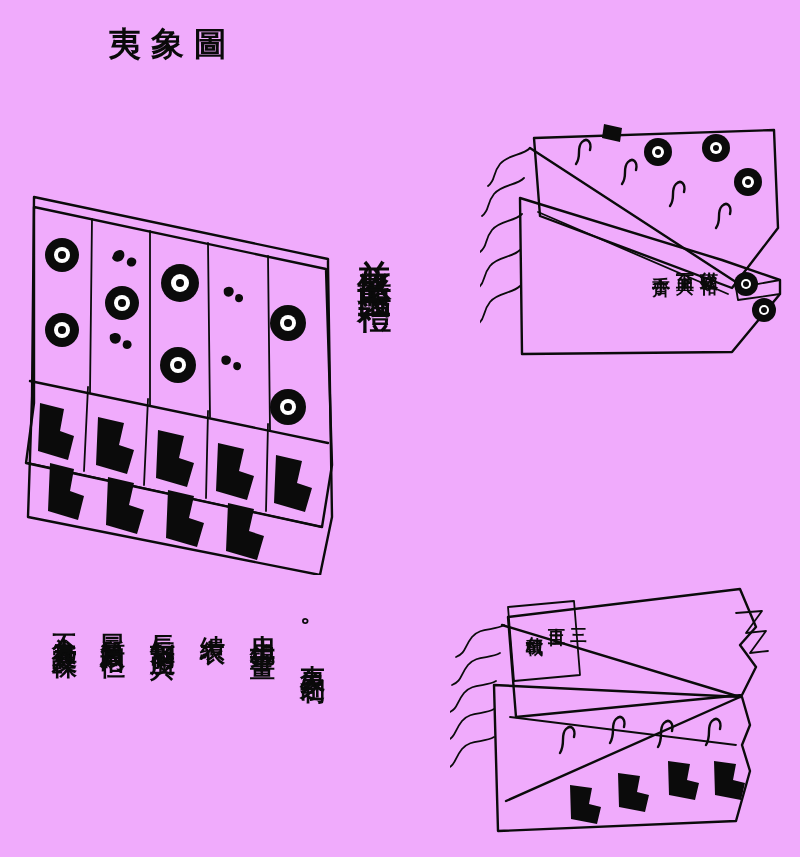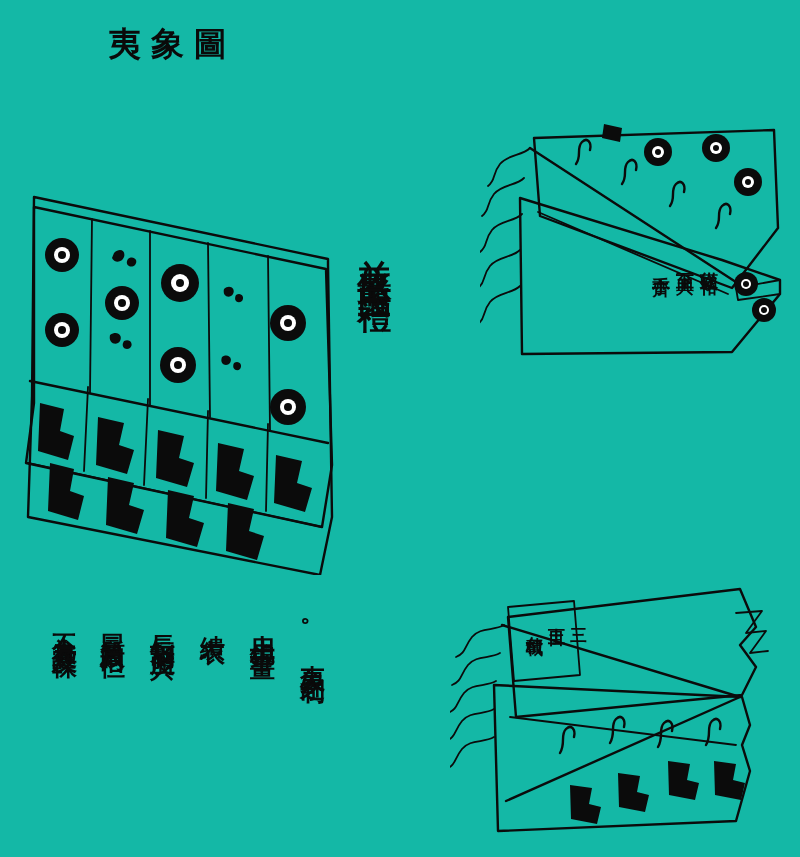--- a/index.html
+++ b/index.html
@@ -13,21 +13,21 @@
     position: relative;
     font-family: "DejaVu Serif", "Liberation Serif", serif;
     color: #000000;
     overflow: hidden;
   }
   .page {
     position: absolute;
     left: 0; top: 0;
     width: 800px;
     height: 857px;
-    background: #14b8a6;
+    background: #f0abfc;
   }
 
   
   .vtext {
     position: absolute;
     writing-mode: vertical-rl;
     text-orientation: upright;
     white-space: nowrap;
     letter-spacing: 0.16em;
     font-weight: 700;

